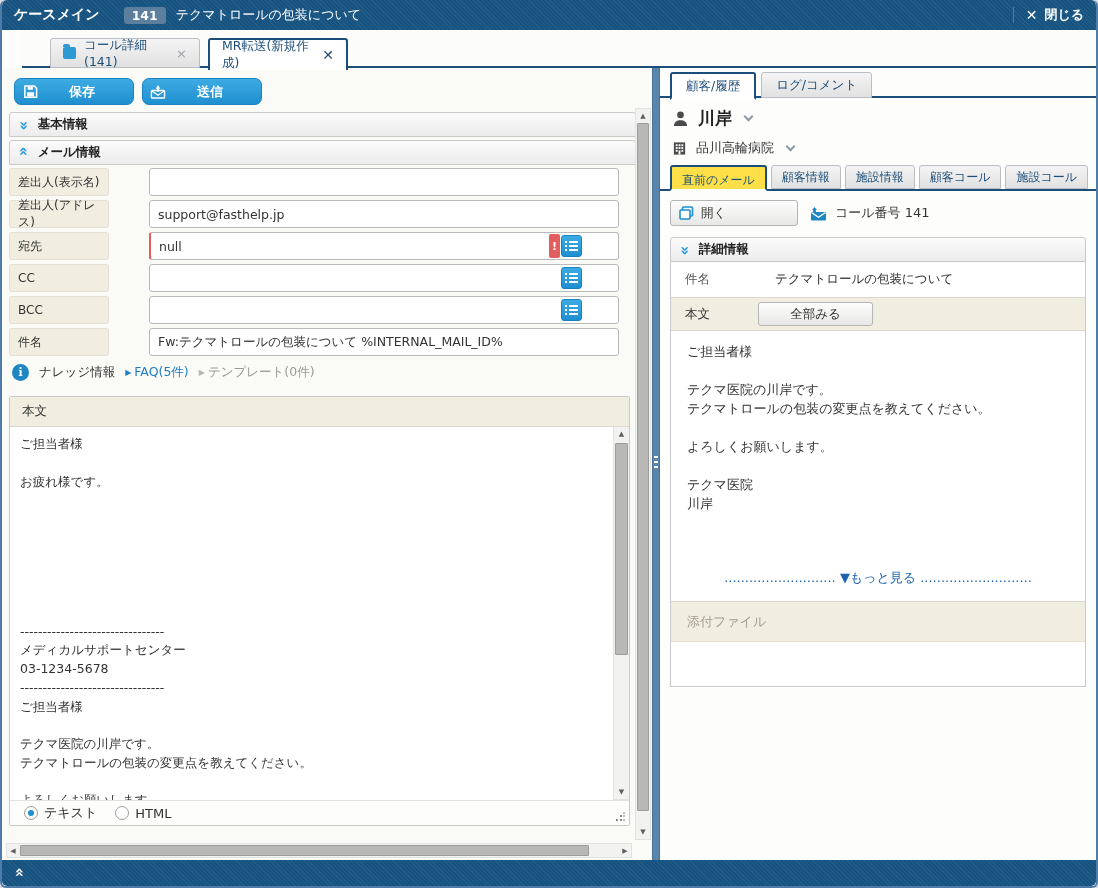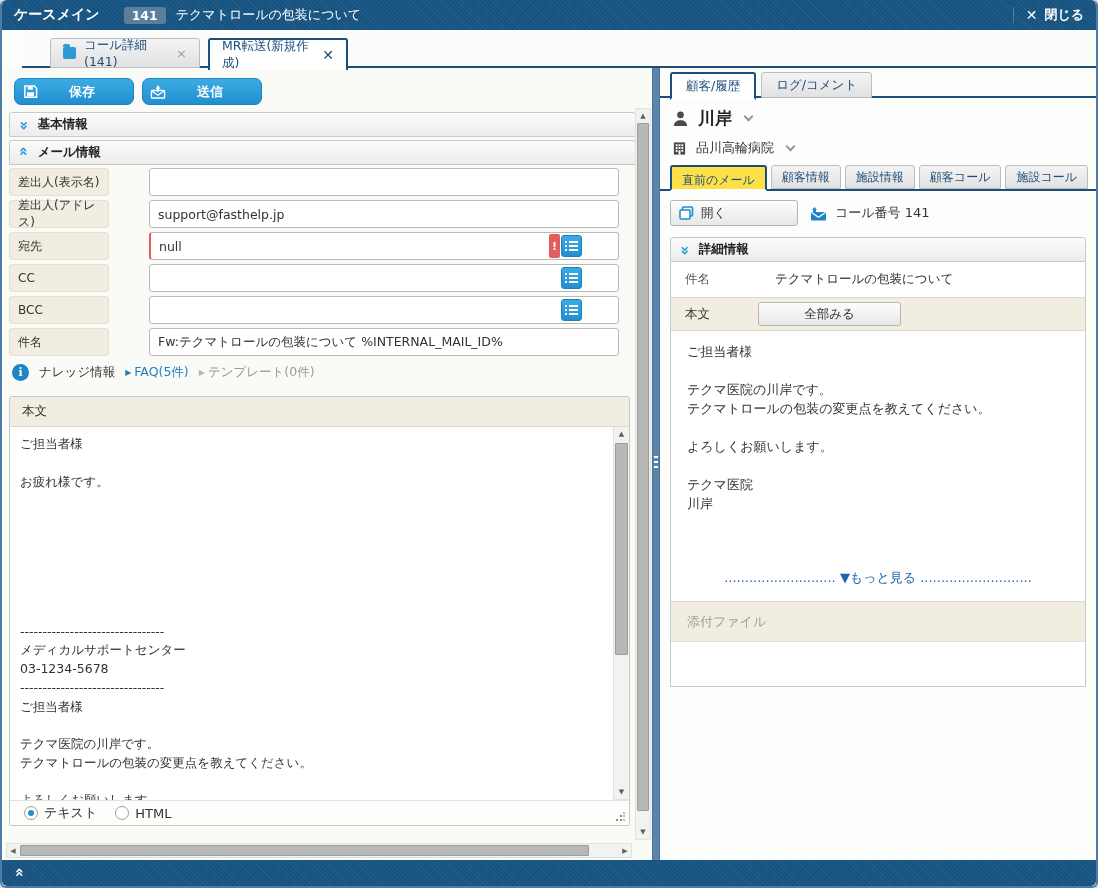--- a/index.html
+++ b/index.html
@@ -134,21 +134,21 @@
   .callno { display:flex; align-items:center; gap:8px; font-size:13px; color:#333; }
   .rp-section { margin:2px 10px 0 10px; }
   .rp-acc { height:25px; background:linear-gradient(#fbfbfb,#ececec); border:1px solid #c9c9c9; border-radius:3px 3px 0 0;
             display:flex; align-items:center; gap:10px; padding:0 10px; font-size:12.5px; font-weight:bold; color:#222; cursor:pointer; }
   .rp-box { border:1px solid #c9c9c9; border-top:none; background:#fff; }
   .subj-row { display:flex; padding:9px 0 9px 14px; font-size:12.5px; }
   .subj-label { width:90px; color:#555; }
   .subj-value { color:#333; }
   .rb-hd { height:34px; background:#f1ede0; border-top:1px solid #ddd8cb; border-bottom:1px solid #ddd8cb;
            display:flex; align-items:center; padding-left:14px; font-size:12.5px; color:#333; }
-  .viewall-btn { width:143px; height:24px; margin-left:48px; background:linear-gradient(#fdfdfd,#e7e7e5); border:1px solid #b5b5b5;
+  .viewall-btn { width:115px; height:24px; margin-left:48px; background:linear-gradient(#fdfdfd,#e7e7e5); border:1px solid #b5b5b5;
                  border-radius:3px; font-size:12.5px; color:#333; display:flex; align-items:center; justify-content:center; cursor:pointer; }
   .rb-body { padding:12px 16px 4px 16px; font-size:13px; color:#333; line-height:1.46; white-space:pre-wrap; min-height:232px; }
   .more-link { text-align:center; color:#1d63b0; font-size:13px; padding:6px 0 14px 0; cursor:pointer; white-space:nowrap; overflow:hidden; }
   .attach-hd { height:40px; background:#f1ede0; border-top:1px solid #ddd8cb; display:flex; align-items:center;
                padding-left:16px; font-size:13px; color:#a59e90; }
   .attach-body { height:45px; background:#fff; border-top:1px solid #e4e0d4; }
 
   svg { display:block; }
 </style>
 </head>

